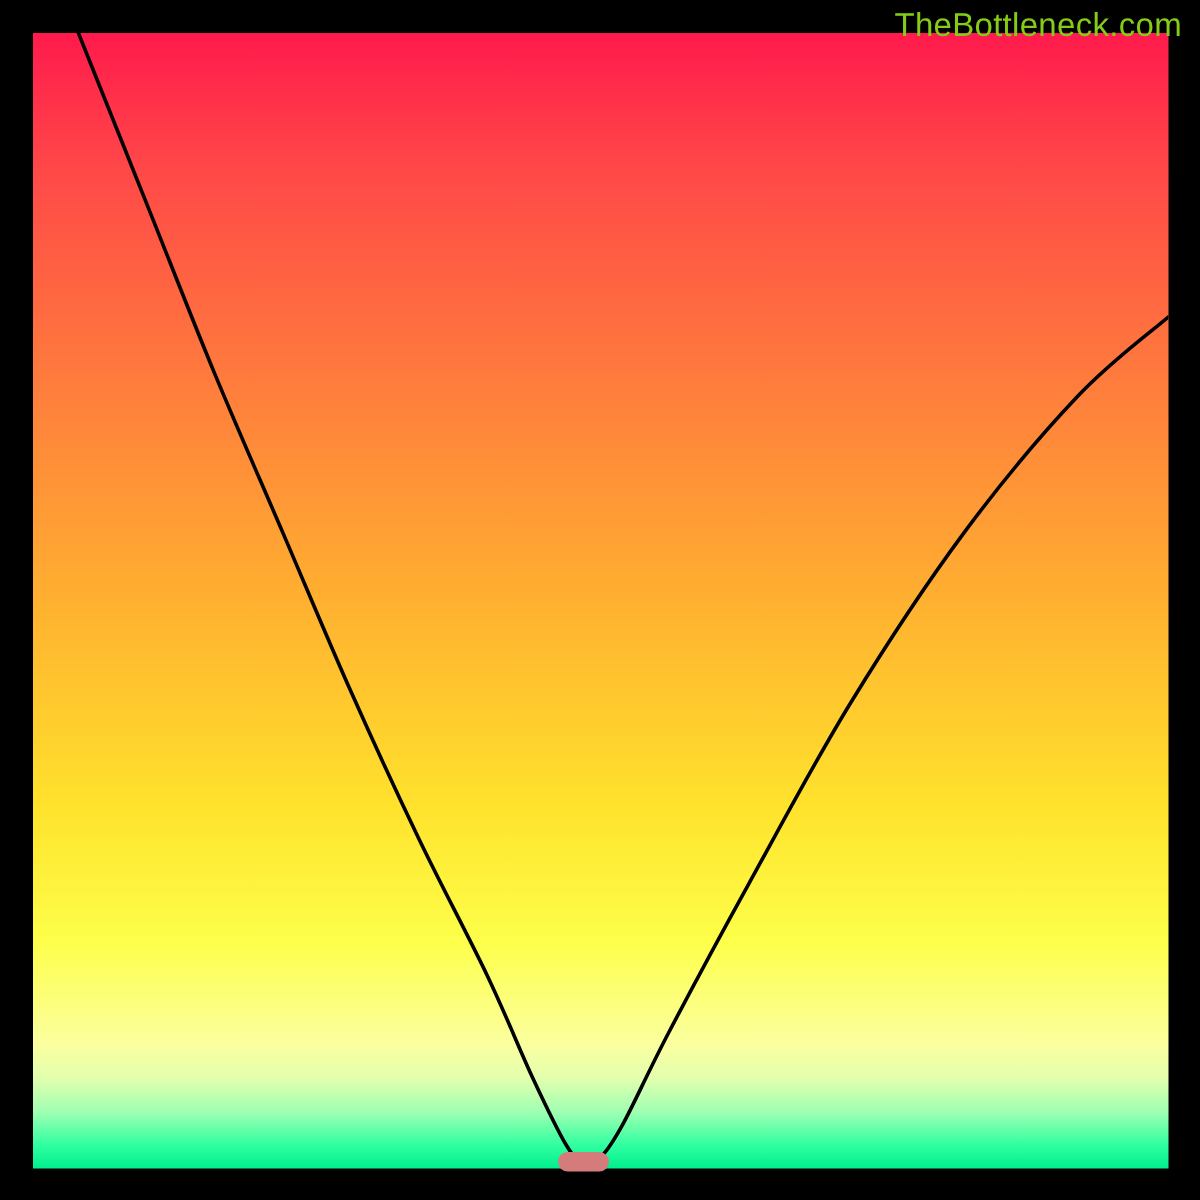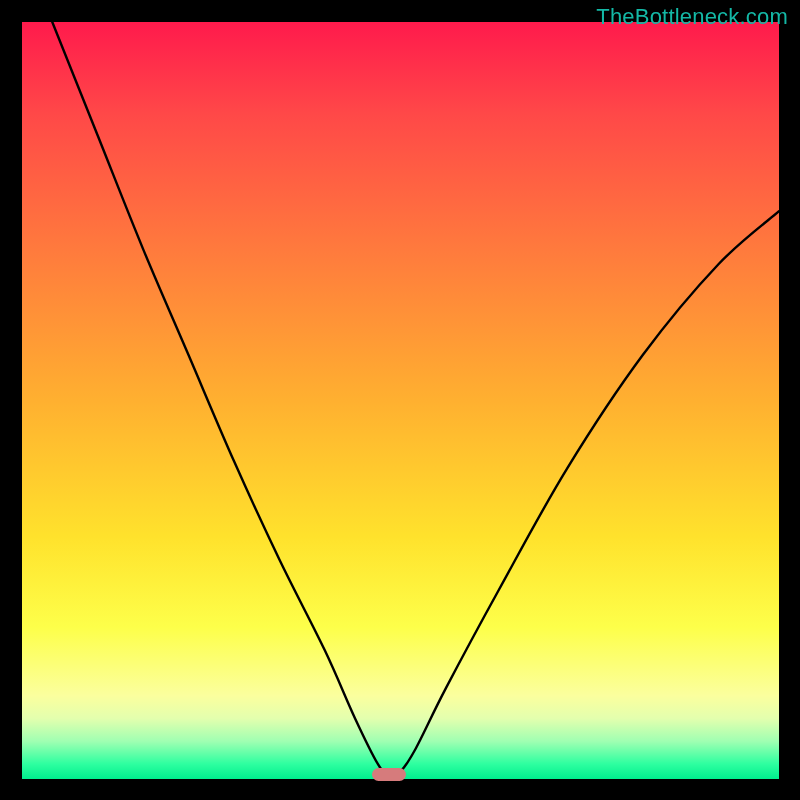--- a/index.html
+++ b/index.html
@@ -31,21 +31,21 @@
       #2effa0 98%,
       #00ef8e 100%
     );
   }
   .watermark {
     position: absolute;
     top: 4px;
     right: 12px;
     font-size: 22px;
     font-weight: 500;
-    color: #14b8a6;
+    color: #84cc16;
     letter-spacing: 0.2px;
   }
   svg.curve {
     position: absolute;
     left: 0;
     top: 0;
     width: 757px;
     height: 757px;
   }
   .marker {

